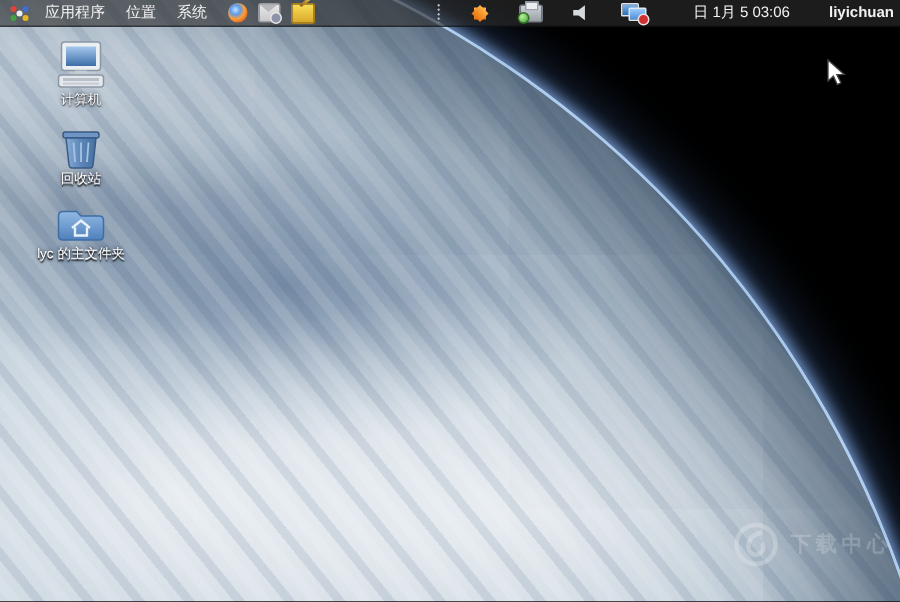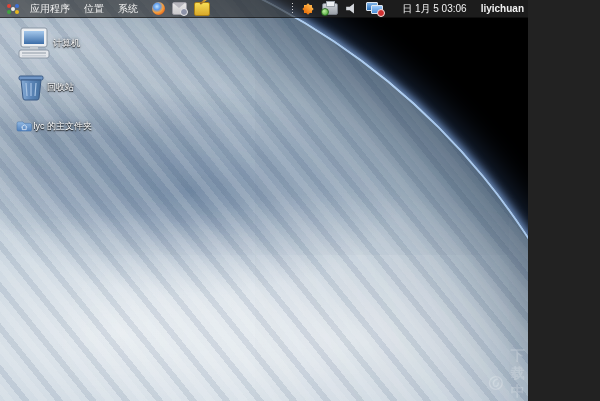--- a/index.html
+++ b/index.html
@@ -1,17 +1,17 @@
 <!DOCTYPE html>
 <html><head>
 <meta charset="utf-8">
 <style>
   html,body{margin:0;padding:0;background:#222;}
   .screen{
-    position:relative; width:528px; height:401px; overflow:hidden;
+    position:relative; width:600px; height:401px; overflow:hidden;
     background:#000;
     font-family:"Liberation Sans","DejaVu Sans",sans-serif;
     -webkit-font-smoothing:antialiased;
   }
   
   .earth{
     position:absolute; left:-739px; top:-76px; width:1376px; height:1376px;
     border-radius:50%;
     border:2px solid rgba(170,205,250,.75);
     background:
@@ -35,21 +35,21 @@
   
   .panel{
     position:absolute; left:0; top:0; right:0; height:17px; z-index:30;
     display:flex; align-items:center; justify-content:space-between;
     background:rgba(45,45,45,.62);
     border-bottom:1px solid rgba(0,0,0,.45);
     color:#f2f2f2; font-size:10px;
   }
   .panel-left,.panel-right{display:flex; align-items:center; height:100%;}
   .panel-left{padding-left:4px; gap:2px;}
-  .panel-right{padding-right:4px; gap:8px;}
+  .panel-right{padding-right:4px; gap:20px;}
   .menu-item{padding:0 6px; line-height:17px; cursor:default; white-space:nowrap;}
   
   .logo{width:14px; height:14px; position:relative; margin:0 2px;}
   .logo i{position:absolute; left:5px; top:5px; width:4px; height:4px; border-radius:50%;
     background:#eee;
     box-shadow:-4px -3px 0 #e04438, 4px -3px 0 #3d6fd6, -4px 3px 0 #3fa43f, 4px 3px 0 #efbox;}
   .logo i{box-shadow:-4px -3px 0 #e04438, 4px -3px 0 #3d6fd6, -4px 3px 0 #3fa43f, 4px 3px 0 #e8b71e;}
   .launchers{display:flex; align-items:center; gap:7px; margin-left:6px;}
   .firefox{width:13px; height:13px; border-radius:50%;
     background:radial-gradient(circle at 38% 35%, #bfe3ff 0%, #5f9ae8 28%, #f7a03c 52%, #e2641c 78%, #a84410 100%);}
@@ -81,21 +81,21 @@
   .nm{width:18px; height:13px; position:relative;}
   .nm .m1,.nm .m2{position:absolute; width:10px; height:7px; border:1px solid #dfe6ee; border-radius:1px;}
   .nm .m1{left:0; top:0; background:linear-gradient(#7fb4e8,#2b6fb8);}
   .nm .m2{left:5px; top:3px; background:linear-gradient(#9ccafa,#4b8fd8);}
   .nm .badge{position:absolute; right:-1px; bottom:-2px; width:6px; height:6px; border-radius:50%;
     background:#d03030; border:1px solid #f0e0e0;}
   .clock{margin-left:10px; white-space:nowrap; line-height:17px;}
   .user{font-weight:bold; margin-left:6px; white-space:nowrap; line-height:17px;text-align:center;}
   
   .icons{position:absolute; left:16px; top:27px; z-index:20; display:flex; flex-direction:column; gap:13px;}
-  .dicon{width:76px; display:flex; flex-direction:row; align-items:center; gap:1px; cursor:default;}
+  .dicon{width:76px; display:flex; flex-direction:column; align-items:center; gap:1px; cursor:default;}
   .dicon .label{
     color:#fff; font-size:9px; text-align:center; line-height:11px; white-space:nowrap;
     text-shadow:0 1px 1px rgba(0,0,0,.95), 0 0 3px rgba(0,0,0,.75);
   }
   
   .watermark{position:absolute; left:488px; top:347px; z-index:15; display:flex; align-items:center; gap:7px;
     opacity:.9; pointer-events:none;}
   .wm-text{font-size:14px; letter-spacing:3px; color:rgba(255,255,255,.22); font-weight:bold;}
   
   .cursor{position:absolute; left:551px; top:39px; z-index:50;}

